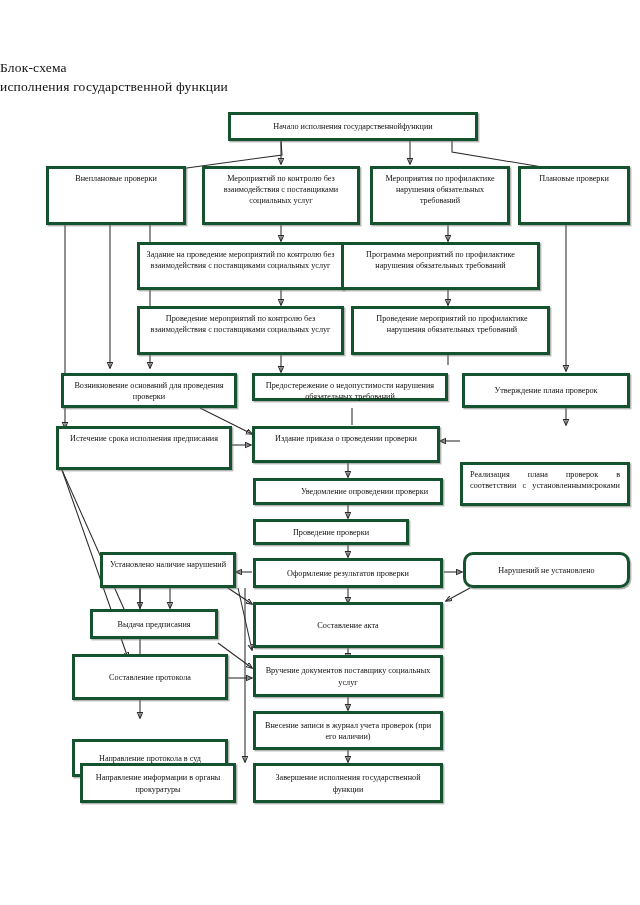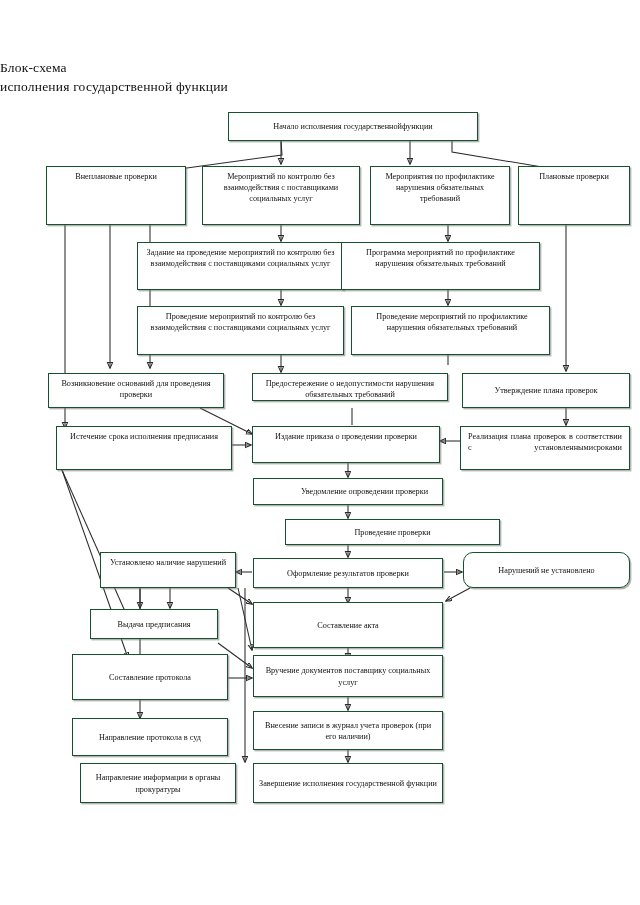--- a/index.html
+++ b/index.html
@@ -17,38 +17,38 @@
     left:0;top:58px;width:640px;
     font-size:13.5px;
     line-height:19px;
     letter-spacing:.2px;
   }
   .title .l2{display:block;}
 
   .node{
     position:absolute;
     box-sizing:border-box;
-    border:1px solid #14532d;
+    border:3px solid #14532d;
     background:#ffffff;
     display:flex;
     align-items:flex-start;
     justify-content:center;
     text-align:center;
     font-size:8.2px;
     line-height:11.2px;
     padding:4px 5px 3px 5px;
     box-shadow:1.4px 1.4px 0 rgba(120,120,120,.55);
     z-index:3;
   }
   .node.mid{align-items:center;}
   .node span{display:block;width:100%;}
   .node.justify{
     text-align:justify;
     justify-content:flex-end;
-    padding-left:7px;padding-right:7px;
+    padding-left:7px;padding-right:7px;margin-top:36px;
   }
   .node.justify span{text-align:justify;text-align-last:justify;}
 
   svg#wires{position:absolute;left:0;top:0;width:640px;height:905px;z-index:1;}
   svg#wires line, svg#wires path, svg#wires polyline{
     stroke:#2a2a2a;stroke-width:1.05;fill:none;
   }
 </style>
 </head>
 <body>
@@ -152,21 +152,21 @@
   </div>
 
   <div class="node" style="left:137px;top:306px;width:207px;height:49px;">
     <span>Проведение мероприятий по контролю без взаимодействия с поставщиками социальных услуг</span>
   </div>
 
   <div class="node" style="left:351px;top:306px;width:199px;height:49px;padding-left:8px;">
     <span>Проведение мероприятий по профилактике нарушения обязательных требований</span>
   </div>
 
-  <div class="node" style="left:48px;top:373px;width:176px;height:35px;">
+  <div class="node" style="left:61px;top:373px;width:176px;height:35px;">
     <span>Возникновение оснований для проведения проверки</span>
   </div>
 
   <div class="node" style="left:252px;top:373px;width:196px;height:28px;">
     <span>Предостережение о недопустимости нарушения обязательных требований</span>
   </div>
 
   <div class="node mid" style="left:462px;top:373px;width:168px;height:35px;">
     <span>Утверждение плана проверок</span>
   </div>
@@ -180,21 +180,21 @@
   </div>
 
   <div class="node justify" style="left:460px;top:426px;width:170px;height:44px;">
     <span>Реализация плана проверок в соответствии с установленнымисроками</span>
   </div>
 
   <div class="node mid" style="left:253px;top:478px;width:190px;height:27px;padding-left:38px;">
     <span>Уведомление опроведении проверки</span>
   </div>
 
-  <div class="node mid" style="left:253px;top:519px;width:215px;height:26px;margin-left:32px;">
+  <div class="node mid" style="left:253px;top:519px;width:156px;height:26px;">
     <span>Проведение проверки</span>
   </div>
 
   <div class="node mid" style="left:253px;top:558px;width:190px;height:30px;">
     <span>Оформление результатов проверки</span>
   </div>
 
   <div class="node" style="left:100px;top:552px;width:136px;height:36px;">
     <span>Установлено наличие нарушений</span>
   </div>
@@ -212,21 +212,21 @@
   </div>
 
   <div class="node mid" style="left:72px;top:654px;width:156px;height:46px;">
     <span>Составление протокола</span>
   </div>
 
   <div class="node mid" style="left:253px;top:655px;width:190px;height:42px;">
     <span>Вручение документов поставщику социальных услуг</span>
   </div>
 
-  <div class="node mid" style="left:72px;top:718px;width:156px;height:38px;">
+  <div class="node mid" style="left:72px;top:739px;width:156px;height:38px;">
     <span>Направление протокола в суд</span>
   </div>
 
   <div class="node mid" style="left:253px;top:711px;width:190px;height:39px;">
     <span>Внесение записи в журнал учета проверок (при его наличии)</span>
   </div>
 
   <div class="node mid" style="left:80px;top:763px;width:156px;height:40px;">
     <span>Направление информации в органы прокуратуры</span>
   </div>

